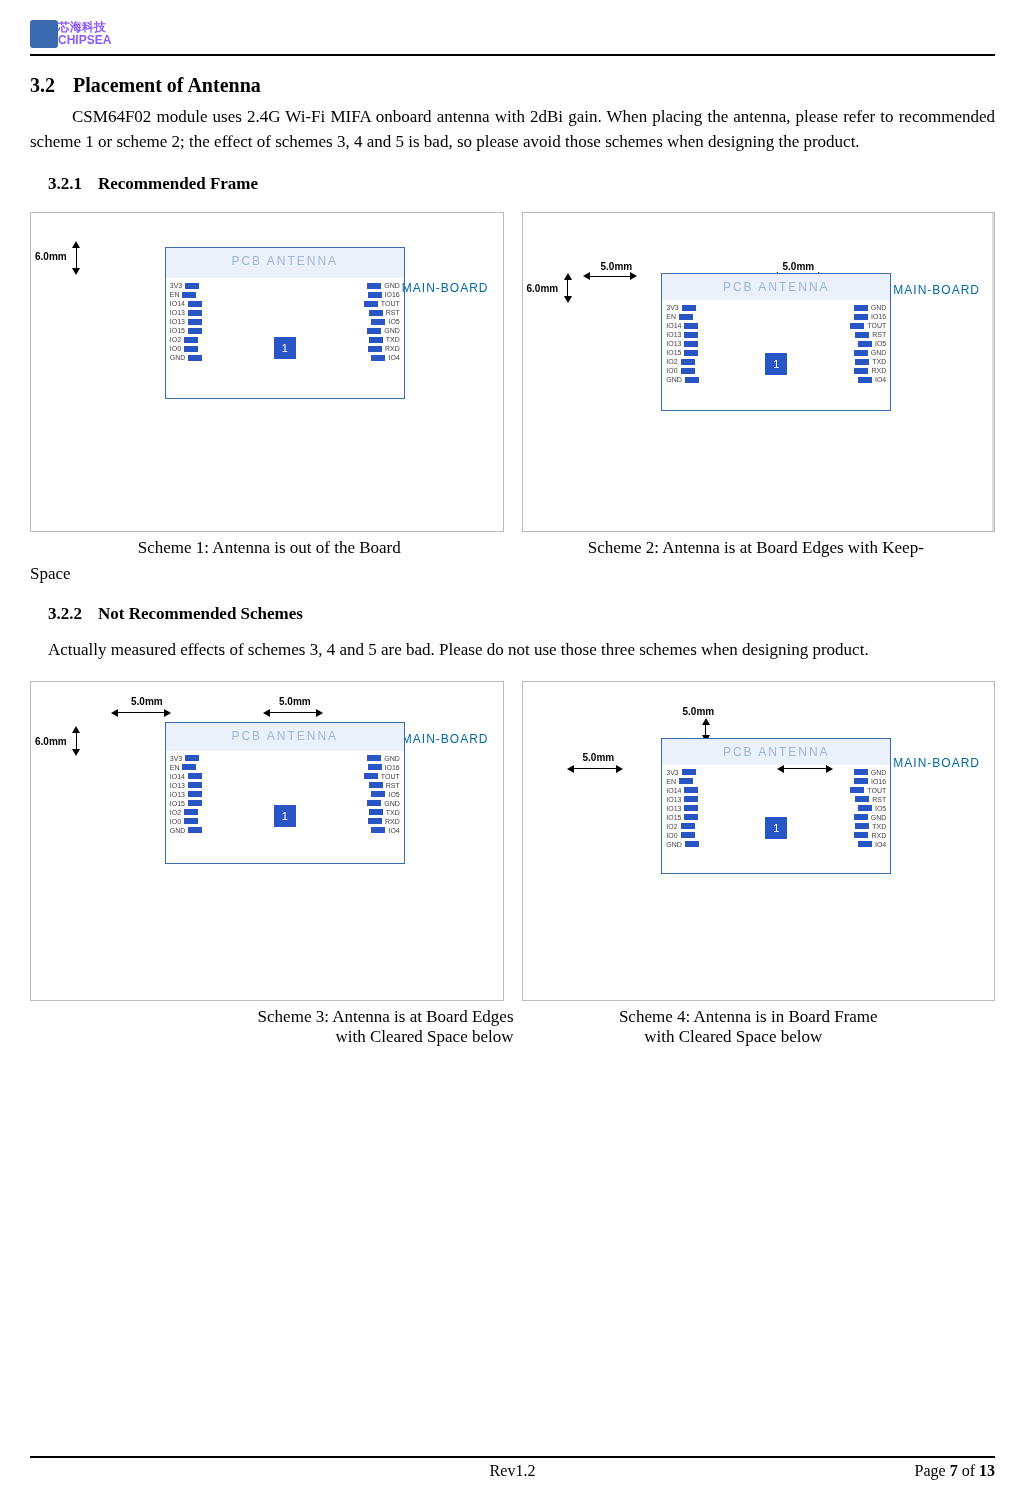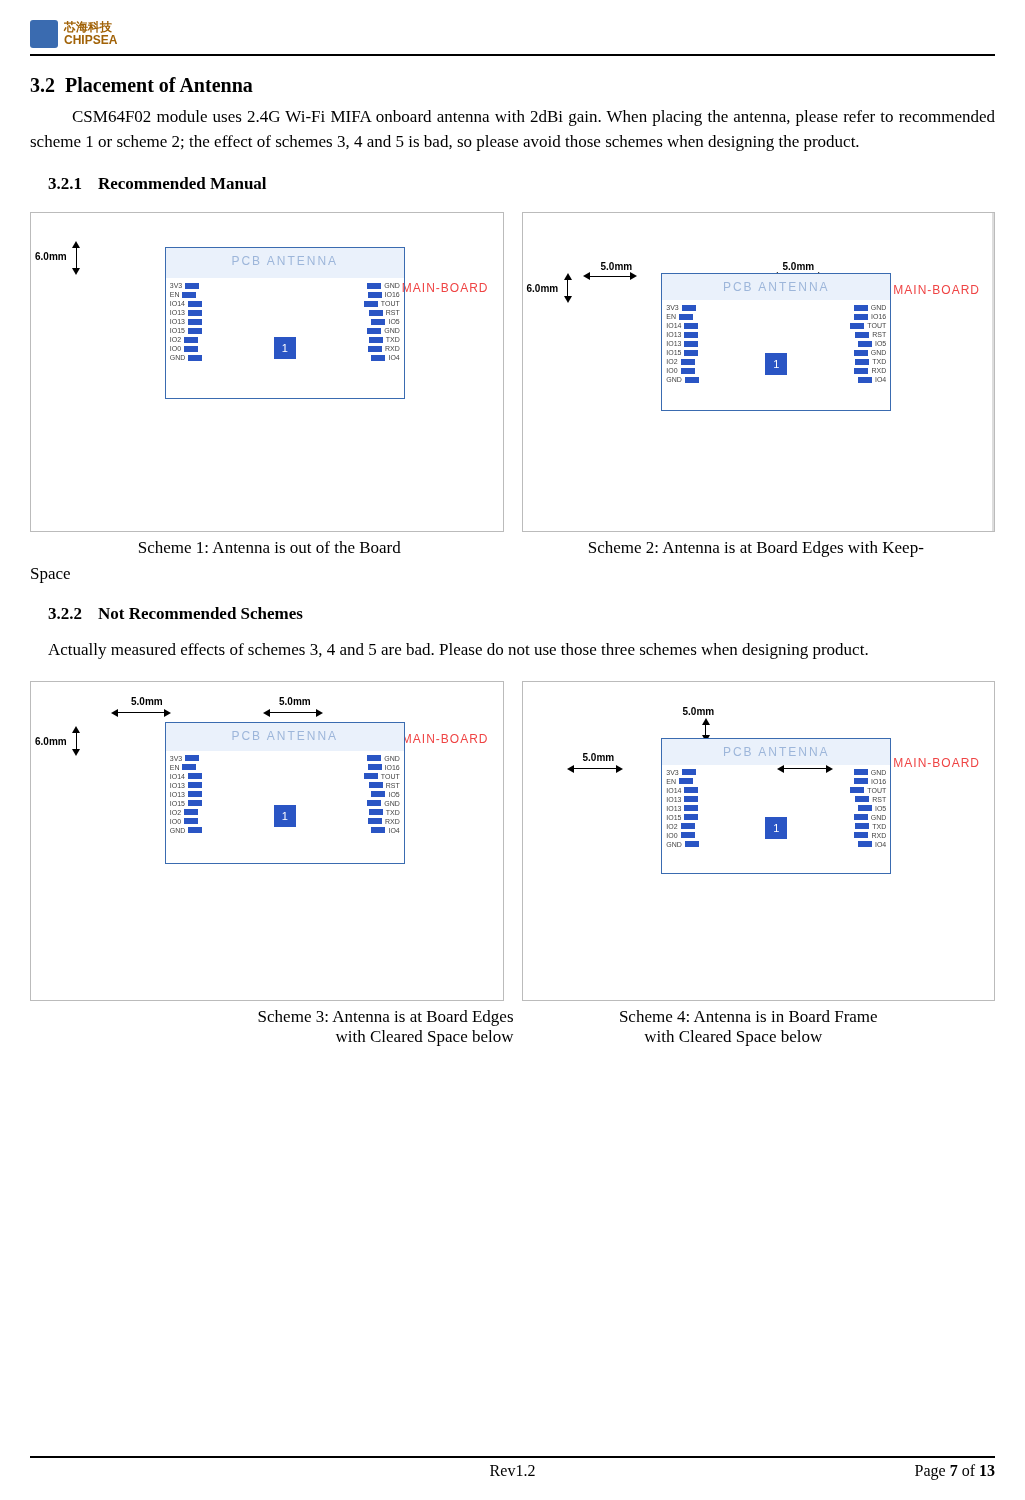--- a/index.html
+++ b/index.html
@@ -16,39 +16,38 @@
       display: flex;
       justify-content: space-between;
       align-items: center;
       border-bottom: 2px solid #000;
       padding-bottom: 6px;
       margin-bottom: 18px;
     }
     .logo {
       display: flex;
       align-items: center;
-      gap: 6px;
       font-family: Arial, sans-serif;
       font-size: 12px;
       font-weight: bold;
-      color: #a16207;
+      color: #8b5cf6;
     }
     .logo-icon {
       width: 28px; height: 28px;
       background: #3a6bb0;
       border-radius: 3px;
       position: relative;
     }
     .logo-text { line-height: 1.1; }
     .doc-title {
       font-size: 26px;
       font-weight: bold;
     }
     .sec-num { font-weight: bold; font-size: 20px; }
-    .sec-title { font-weight: bold; font-size: 20px; margin-left: 6px; }
+    .sec-title { font-weight: bold; font-size: 20px; margin-left: 14px; }
     .sec-row { margin-bottom: 8px; }
     .para {
       font-size: 17px;
       line-height: 1.45;
       margin-bottom: 14px;
       text-align: justify;
     }
     .para.indent { text-indent: 42px; }
     .sub-num { font-family: SimSun, "Songti SC", serif; font-weight: bold; font-size: 17px; margin-left: 18px; }
     .sub-title { font-weight: bold; font-size: 17px; margin-left: 12px; }
@@ -93,21 +92,21 @@
     }
     .pin.r { flex-direction: row-reverse; }
     .pad { width: 14px; height: 6px; background: #2a55c4; }
     .chip {
       position: absolute; left: 50%; top: 58%; transform: translate(-50%,-50%);
       width: 22px; height: 22px; background: #2a55c4; color: #fff;
       font-size: 11px; display: flex; align-items: center; justify-content: center;
       font-family: Arial, sans-serif;
     }
     .mb-label {
-      color: #ef4444; font-family: Arial, sans-serif; font-size: 12px;
+      color: #0369a1; font-family: Arial, sans-serif; font-size: 12px;
       letter-spacing: 1px; position: absolute;
     }
     .dim-label { font-size: 10px; font-family: Arial, sans-serif; font-weight: bold; position: absolute; }
     .arrow-h {
       position: absolute; height: 10px; display: flex; align-items: center;
     }
     .arrow-h::before, .arrow-h::after {
       content: ""; width: 0; height: 0; border-top: 4px solid transparent; border-bottom: 4px solid transparent;
     }
     .arrow-h::before { border-right: 7px solid #000; }
@@ -148,21 +147,21 @@
 </div>
 
 <div class="sec-row">
   <span class="sec-num">3.2</span>
   <span class="sec-title">Placement of Antenna</span>
 </div>
 <p class="para indent">CSM64F02 module uses 2.4G Wi-Fi MIFA onboard antenna with 2dBi gain. When placing the antenna, please refer to recommended scheme 1 or scheme 2; the effect of schemes 3, 4 and 5 is bad, so please avoid those schemes when designing the product.</p>
 
 <div class="sub-row">
   <span class="sub-num">3.2.1</span>
-  <span class="sub-title">Recommended Manual</span>
+  <span class="sub-title">Recommended Frame</span>
 </div>
 
 <div class="figrow">
 
   <div class="figbox f1" style="padding:34px 18px 18px 54px;">
     <span class="dim-label" style="left:4px; top:38px;">6.0mm</span>
     <div class="arrow-v" style="left:40px; top:28px; height:34px;">
         <span class="line"></span>
       </div>
     <span class="mb-label" style="right:14px; top:68px;">MAIN-BOARD</span>

